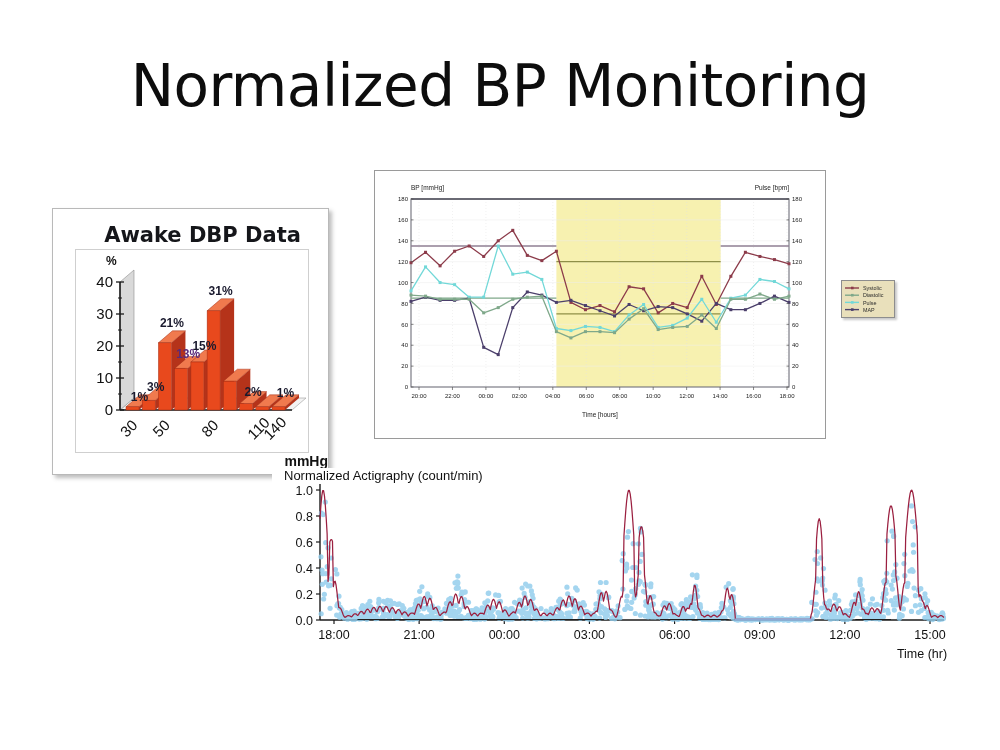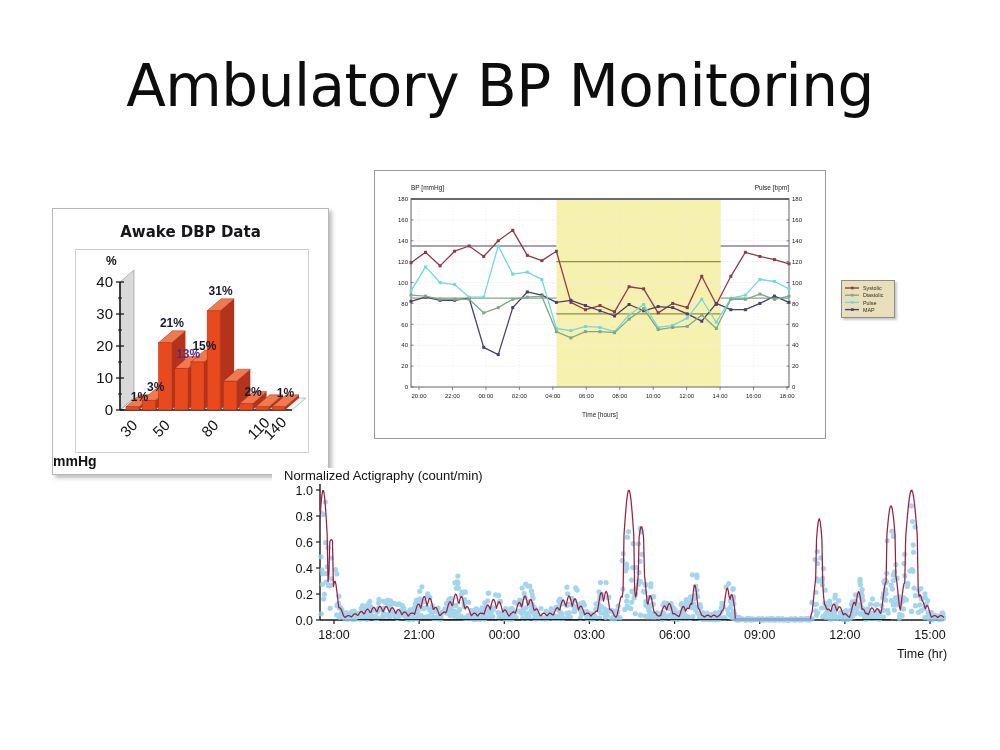--- a/index.html
+++ b/index.html
@@ -17,34 +17,34 @@
     font-family:"DejaVu Sans", sans-serif;
   }
 
   
   .hist-panel{
     position:absolute;left:52px;top:208px;width:275px;height:265px;
     background:#ffffff;border:1px solid #b9b9b9;
     box-shadow:3px 3px 4px rgba(110,110,110,.45);
   }
   .hist-title{
-    position:absolute;left:0;top:14px;width:100%;text-align:center;
-    font-size:15px;font-weight:bold;color:#15161a;
+    position:absolute;left:12px;top:14px;width:100%;text-align:center;
+    font-size:21px;font-weight:bold;color:#15161a;
     font-family:"DejaVu Sans", sans-serif;
   }
   .hist-inner{
     position:absolute;left:22px;top:40px;width:232px;height:202px;
     border:1px solid #cfcfcf;background:#fff;
   }
   .hist-pct{
     position:absolute;left:30px;top:4px;font-size:12px;font-weight:bold;color:#111;
   }
   .hist-plot{position:absolute;left:0;top:0;width:232px;height:202px;}
   .hist-xtitle{
-    position:absolute;left:0;top:244px;width:275px;text-align:left;
+    position:absolute;left:0;top:244px;width:275px;text-align:right;
     font-size:14px;font-weight:bold;color:#111;
   }
 
   
   .bp-panel{
     position:absolute;left:374px;top:170px;width:450px;height:267px;
     background:#ffffff;border:1px solid #9a9a9a;
   }
   .bp-svg{position:absolute;left:0;top:0;}
   .bp-legend{
@@ -57,21 +57,21 @@
   .act-wrap{position:absolute;left:272px;top:468px;width:690px;height:200px;}
   .act-svg{position:absolute;left:0;top:0;}
 
   text{font-family:"Liberation Sans", sans-serif;}
 </style>
 </head>
 <body>
 
 <div class="slide">
 
-  <div class="slide-title">Ambulatory BP Monitoring</div>
+  <div class="slide-title">Normalized BP Monitoring</div>
 
   <div class="hist-panel">
     <div class="hist-title">Awake DBP Data</div>
     <div class="hist-inner">
       <div class="hist-pct">%</div>
       <svg class="hist-plot" id="histSvg" viewBox="0 0 232 202">
           <polygon points="44,160 58,148 230,148 216,160" fill="#f3f3f3" stroke="#9a9a9a" stroke-width="0.6"></polygon>
           <polygon points="44,160 44,32 58,20 58,148" fill="#d9d9d9" stroke="#8f8f8f" stroke-width="0.6"></polygon>
           <line x1="44" y1="160" x2="44" y2="32" stroke="#1a1a1a" stroke-width="1.6"></line>
           <line x1="44" y1="160" x2="216" y2="160" stroke="#1a1a1a" stroke-width="1.6"></line>

